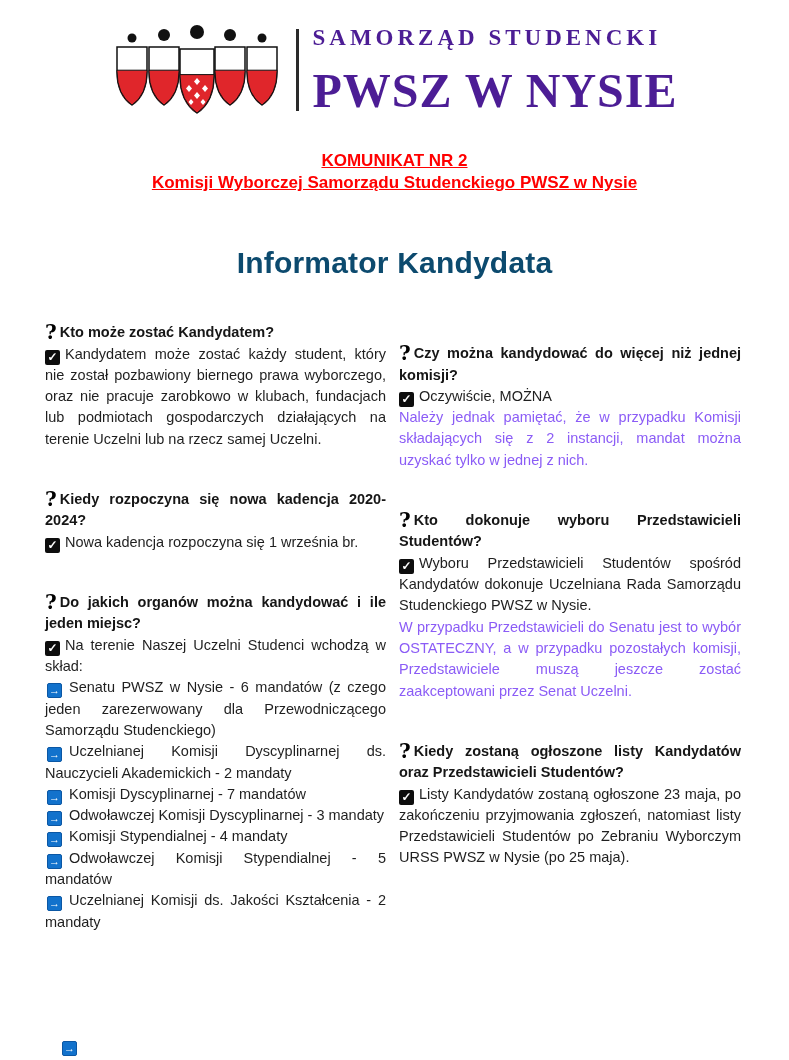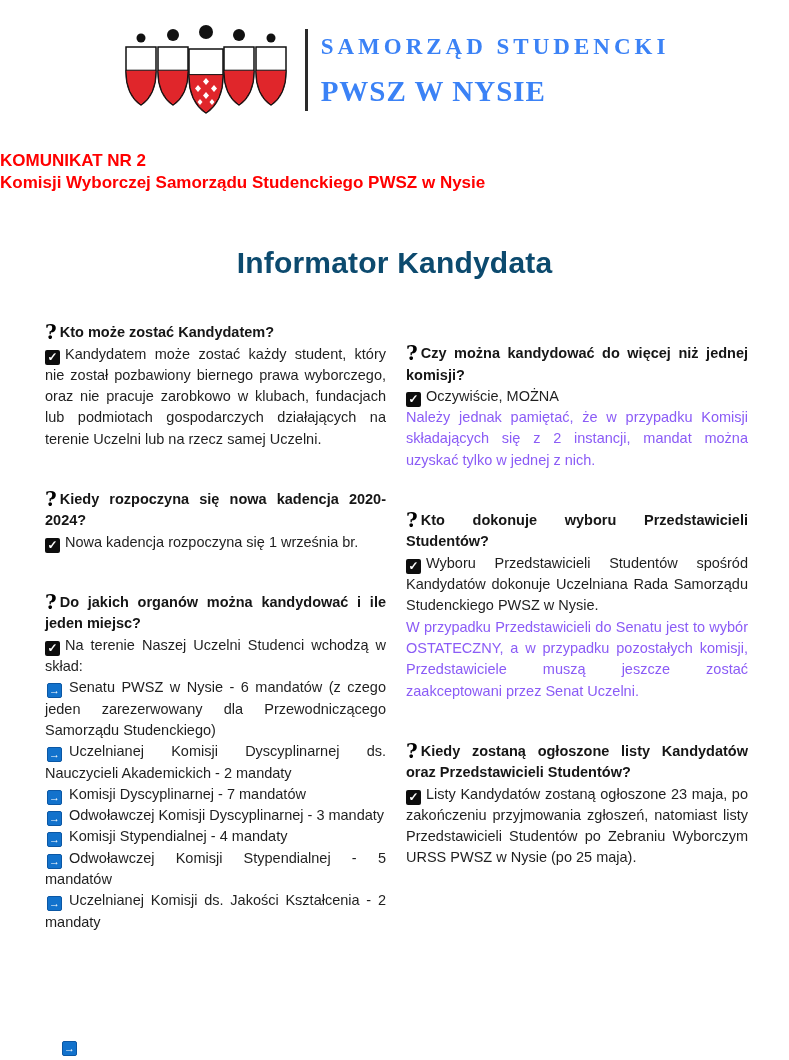--- a/index.html
+++ b/index.html
@@ -3,40 +3,40 @@
 <meta charset="utf-8">
 <style>
   html,body{margin:0;padding:0;background:#ffffff;}
   .page{
     position:relative;width:789px;height:1060px;background:#ffffff;
     font-family:"Liberation Sans",sans-serif;color:#1f1f1f;overflow:hidden;
   }
   
   .logo-row{display:flex;justify-content:center;align-items:center;padding-top:22px;gap:13px;}
   .logo-divider{width:3px;height:82px;background:#2a2a2a;}
-  .logo-text{display:flex;flex-direction:column;justify-content:center;color:#3b82f6;}
+  .logo-text{display:flex;flex-direction:column;justify-content:center;color:#4c1d95;}
   .logo-line1{
     font-family:"Liberation Serif",serif;font-weight:700;font-size:23px;
     letter-spacing:4px;line-height:1.15;white-space:nowrap;
   }
   .logo-line2{
-    font-family:"Liberation Serif",serif;font-weight:700;font-size:29px;
+    font-family:"Liberation Serif",serif;font-weight:700;font-size:48px;
     letter-spacing:1px;line-height:1.0;white-space:nowrap;margin-top:16px;
   }
   
-  .red-heading{margin-top:32px;color:#ff0000;font-weight:700;}
+  .red-heading{margin-top:32px;text-align:center;color:#ff0000;font-weight:700;text-decoration:underline;}
   .red-line1{font-size:17px;line-height:1.3;}
   .red-line2{font-size:17px;line-height:1.3;}
   
   .title{
     margin:52px 0 0 0;text-align:center;font-size:30px;font-weight:700;
     color:#0c4a6e;letter-spacing:0.2px;
   }
   
-  .columns{display:flex;margin-top:42px;padding:0 37px 0 45px;gap:20px;}
+  .columns{display:flex;margin-top:42px;padding:0 37px 0 45px;gap:13px;}
   .col{font-size:14.5px;line-height:1.47;text-align:justify;}
   .col-left{width:341px;}
   .col-right{width:342px;padding-top:21px;}
   .qa{margin-bottom:39px;}
   .question{font-weight:700;color:#161616;}
   .answer{color:#1f1f1f;}
   .extra{color:#8b5cf6;}
   .list-item{color:#1f1f1f;}
   
   .qicon{

